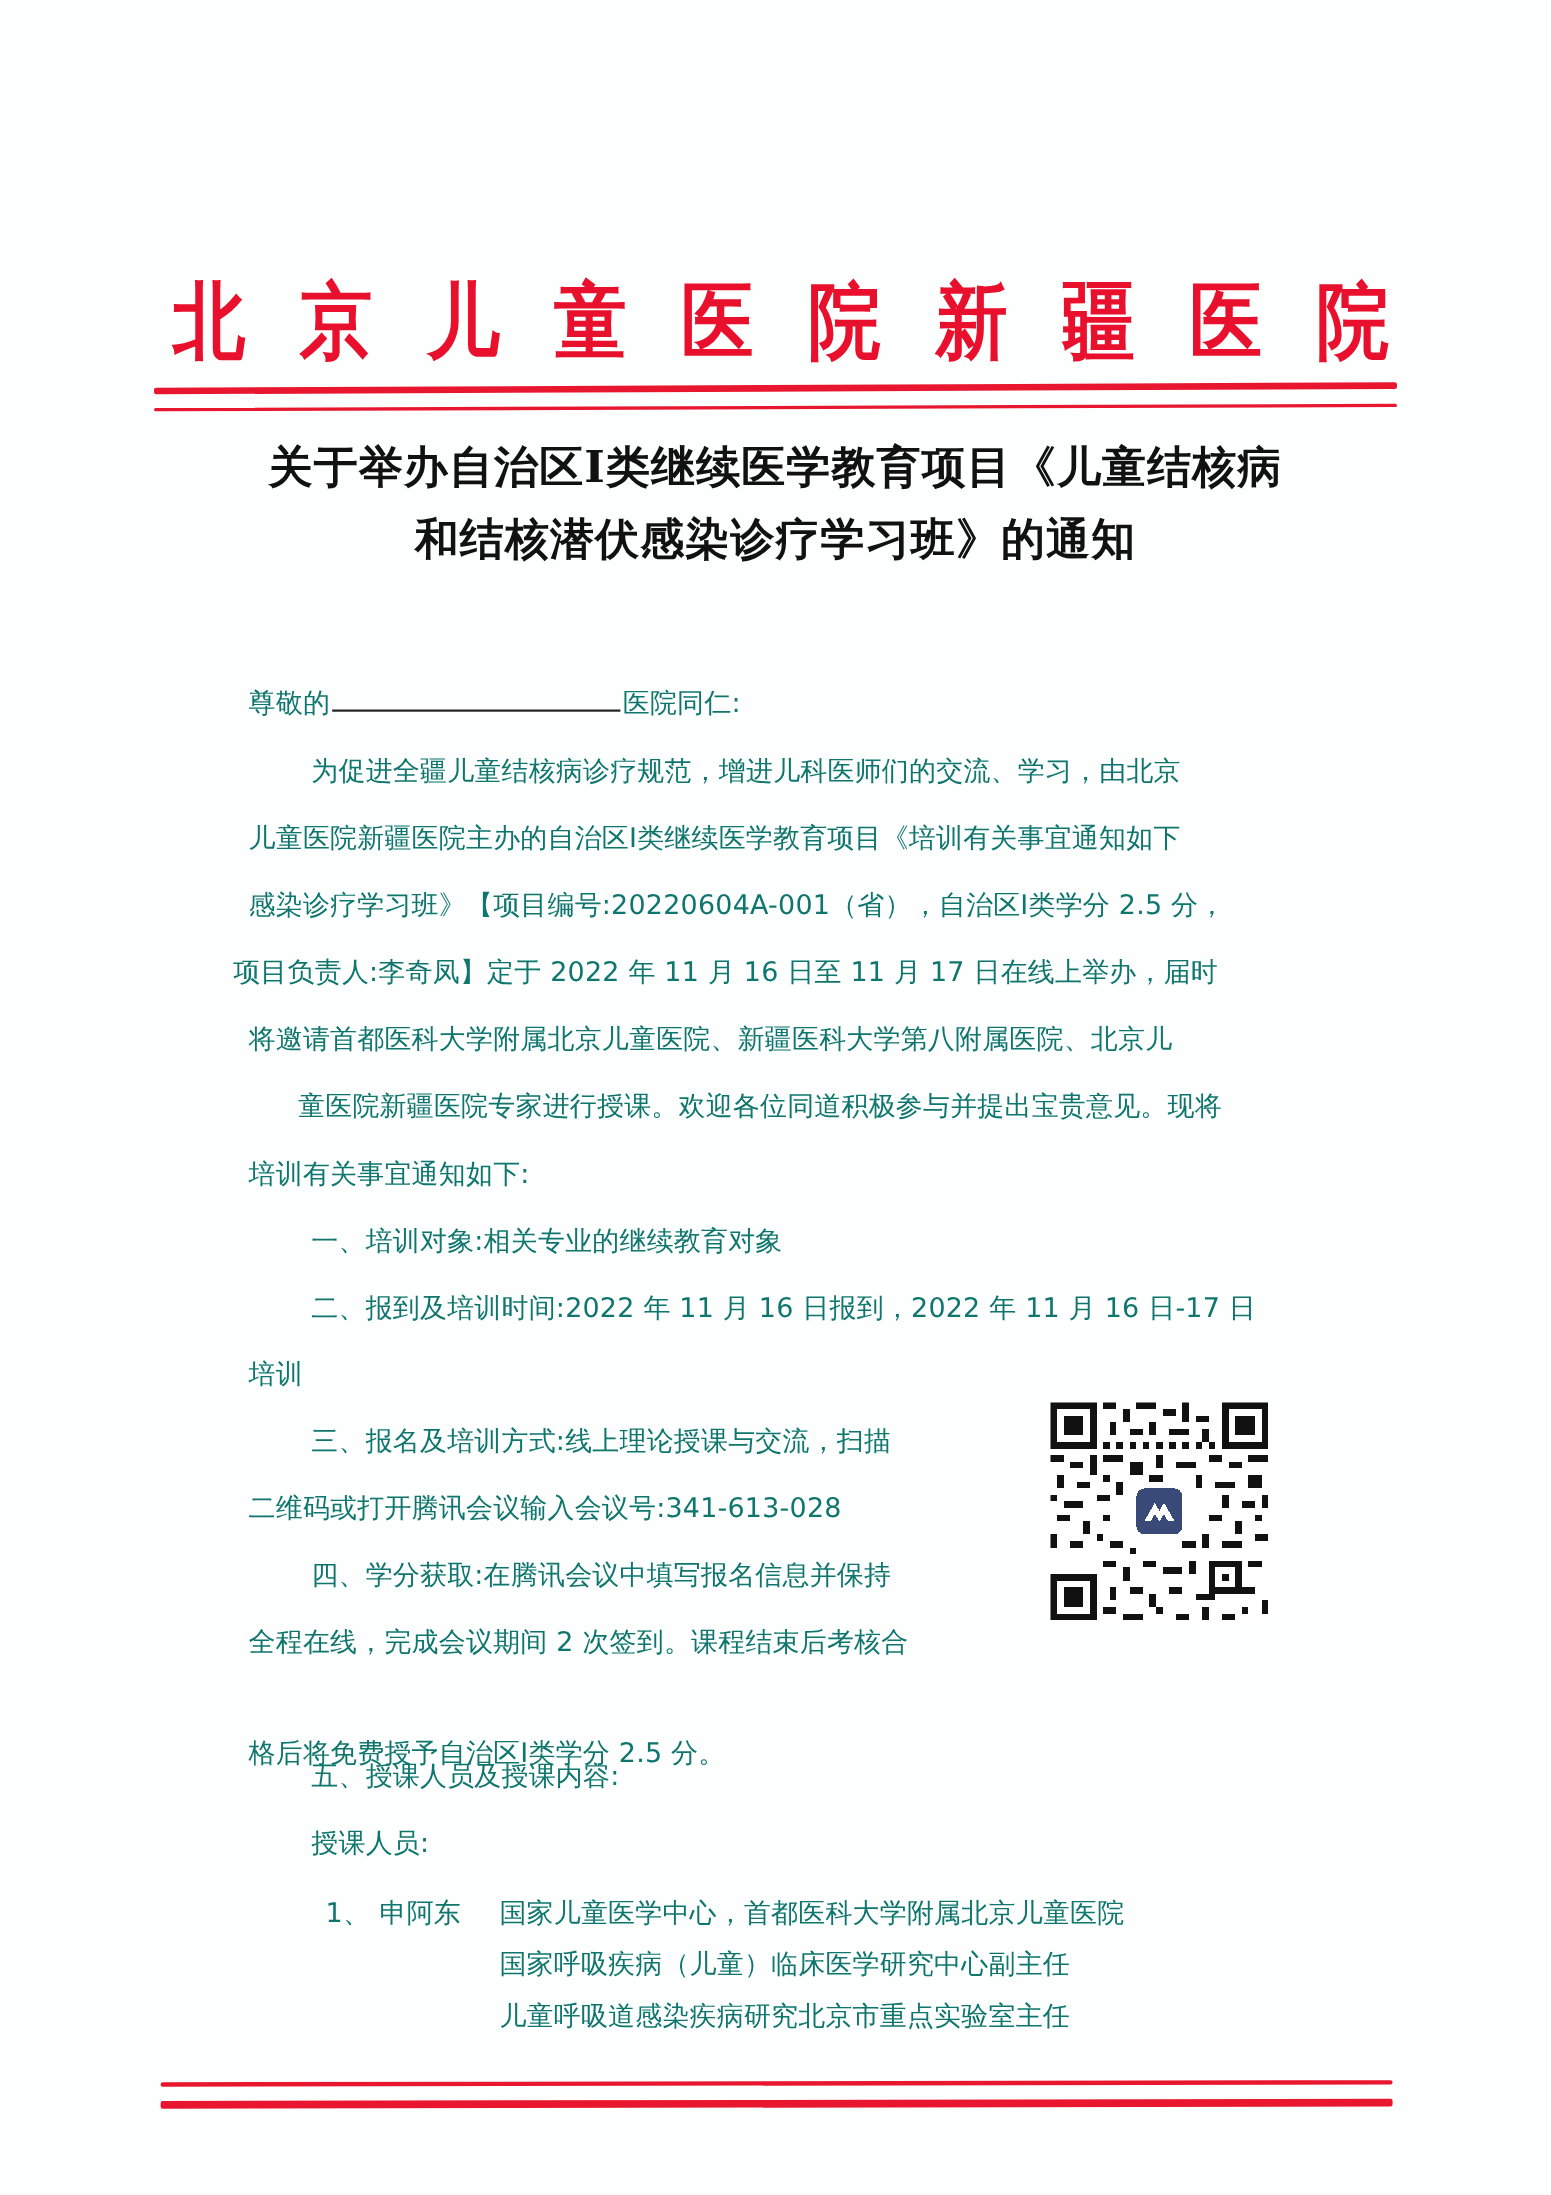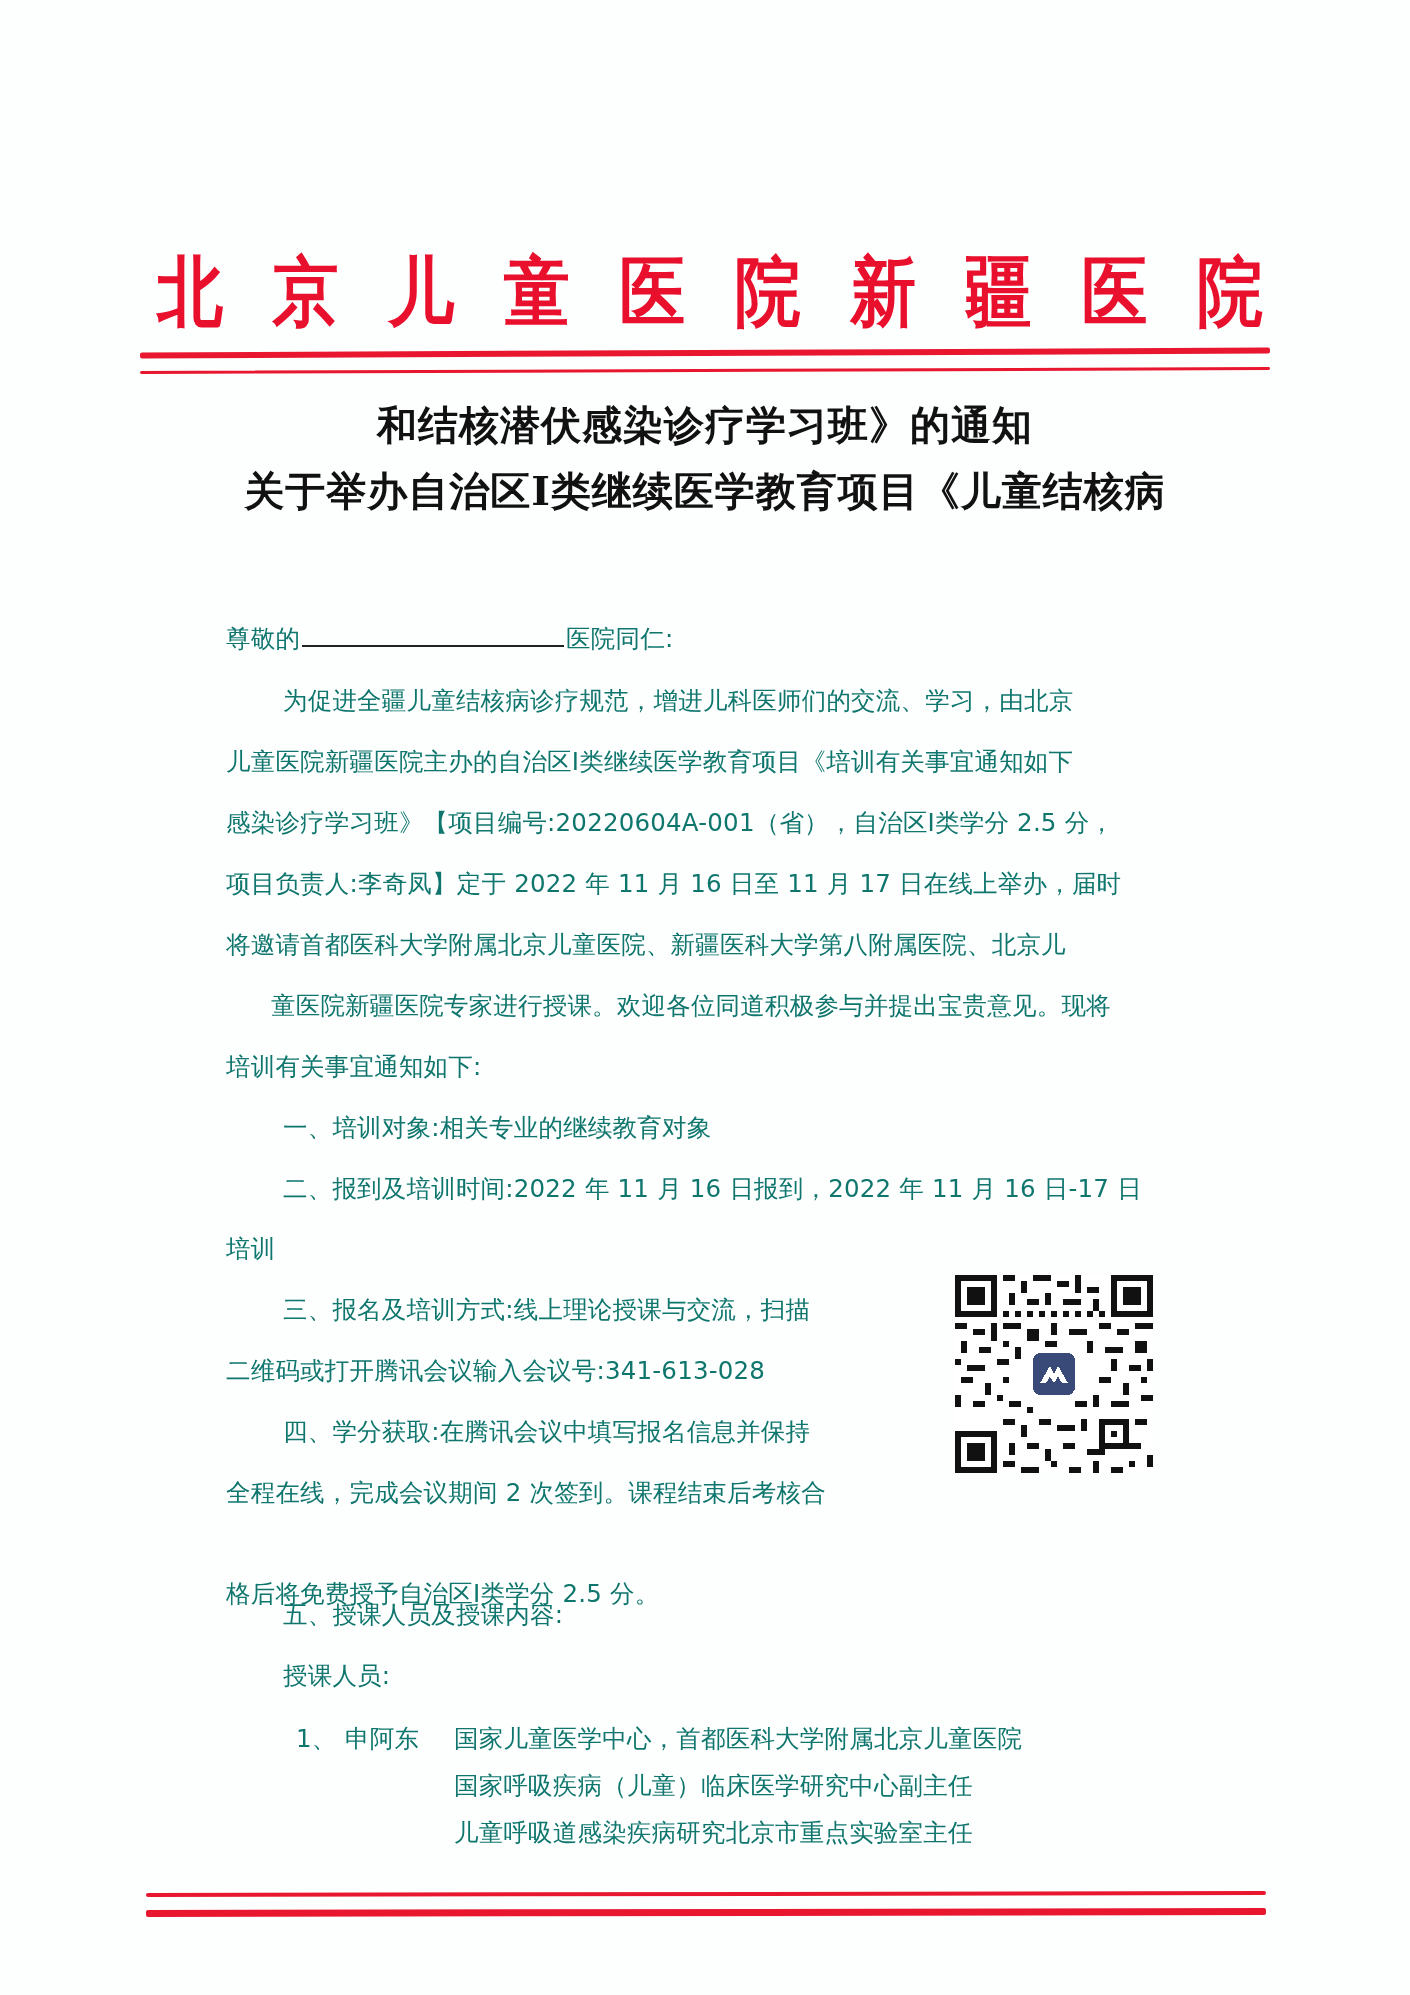--- a/index.html
+++ b/index.html
@@ -59,32 +59,32 @@
   <span>新</span>
   <span>疆</span>
   <span>医</span>
   <span>院</span>
 </div>
 
 <div class="abs rule-thick" style="left:140px; top:350px; width:1130px; height:6px; transform: rotate(-0.25deg);"></div>
 <div class="abs rule-thick" style="left:140px; top:369px; width:1130px; height:3px; transform: rotate(-0.2deg);"></div>
 
 <div class="abs title" style="top:392px;">
+  <div>关于举办自治区I类继续医学教育项目《儿童结核病</div>
   <div>和结核潜伏感染诊疗学习班》的通知</div>
-  <div>关于举办自治区I类继续医学教育项目《儿童结核病</div>
 </div>
 
 <div class="abs body-text" style="left:226px; top:622px;">
   <span>尊敬的</span><span class="blank-line"></span><span>医院同仁:</span>
 </div>
 
 <div class="abs body-text" style="left:283px; top:684px;">为促进全疆儿童结核病诊疗规范，增进儿科医师们的交流、学习，由北京</div>
 <div class="abs body-text" style="left:226px; top:745px;">儿童医院新疆医院主办的自治区I类继续医学教育项目《培训有关事宜通知如下</div>
 <div class="abs body-text" style="left:226px; top:806px;">感染诊疗学习班》【项目编号:20220604A-001（省），自治区I类学分 2.5 分，</div>
-<div class="abs body-text" style="left:226px; top:867px;">项目负责人:李奇凤】定于 2022 年 11 月 16 日至 11 月 17 日在线上举办，届时</div>
+<div class="abs body-text" style="left:212px; top:867px;">项目负责人:李奇凤】定于 2022 年 11 月 16 日至 11 月 17 日在线上举办，届时</div>
 <div class="abs body-text" style="left:226px; top:928px;">将邀请首都医科大学附属北京儿童医院、新疆医科大学第八附属医院、北京儿</div>
 <div class="abs body-text" style="left:226px; top:989px;margin-left:45px;">童医院新疆医院专家进行授课。欢迎各位同道积极参与并提出宝贵意见。现将</div>
 <div class="abs body-text" style="left:226px; top:1050px;">培训有关事宜通知如下:</div>
 
 <div class="abs body-text" style="left:283px; top:1111px;">一、培训对象:相关专业的继续教育对象</div>
 <div class="abs body-text" style="left:283px; top:1172px;">二、报到及培训时间:2022 年 11 月 16 日报到，2022 年 11 月 16 日-17 日</div>
 <div class="abs body-text" style="left:226px; top:1232px;">培训</div>
 
 <div class="abs body-text" style="left:283px; top:1293px;">三、报名及培训方式:线上理论授课与交流，扫描</div>
 <div class="abs body-text" style="left:226px; top:1354px;">二维码或打开腾讯会议输入会议号:341-613-028</div>

